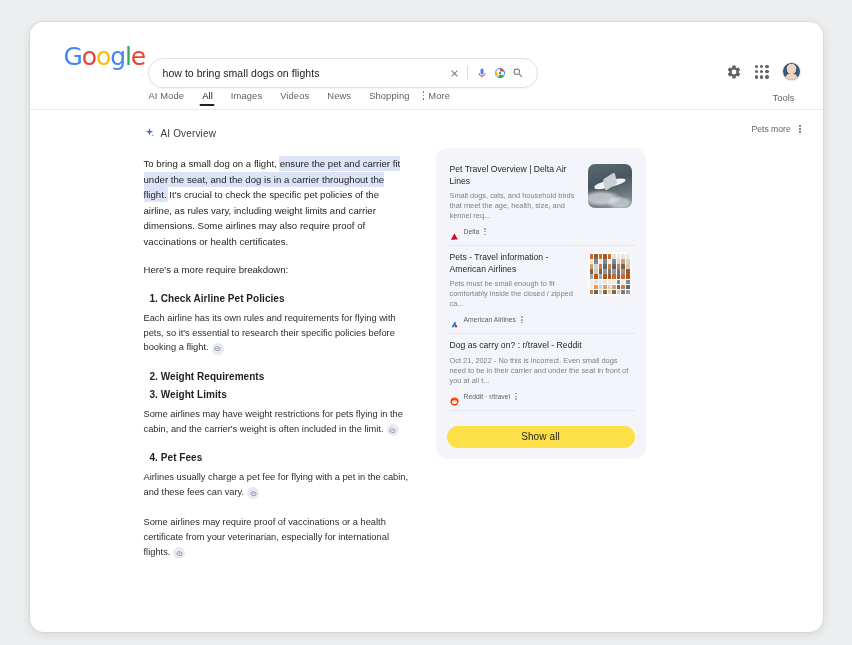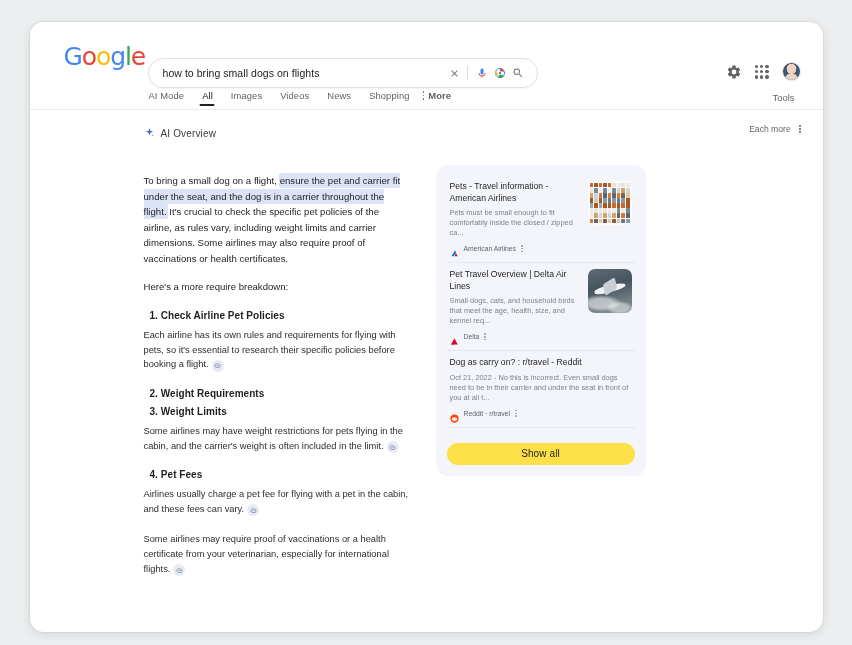--- a/index.html
+++ b/index.html
@@ -190,21 +190,21 @@
     flex: 1;
     padding-left: 26px;
     padding-right: 22px;
   }
 
   
   .aio-header {
     display: flex;
     align-items: center;
     justify-content: space-between;
-    margin-bottom: 31px;
+    margin-bottom: 14px;
   }
   .aio-title-wrap { display: flex; align-items: center; gap: 6px; }
   .aio-title {
     font-size: 10px;
     color: #3c4043;
     letter-spacing: .15px;
   }
   .aio-right { display: flex; align-items: center; gap: 8px; }
   .learn-more {
     font-size: 8.6px;
@@ -429,21 +429,21 @@
         <div class="tab">Images</div>
         <div class="tab">Videos</div>
         <div class="tab">News</div>
         <div class="tab">Shopping</div>
         <div class="tab-more">
           <span class="kebab">
               <i></i>
               <i></i>
               <i></i>
             </span>
-          <span class="tab" style="padding:0 0 0 0;font-weight:bold;">More</span>
+          <span class="tab" style="padding:0 0 0 0;">More</span>
         </div>
       </div>
       <div class="tools-btn">Tools</div>
     </div>
 
     <div class="results">
 
       <div class="left-col">
 
         <div class="aio-header">
@@ -490,30 +490,52 @@
                 <path d="M3.9 12a5.1 5.1 0 0 1 5.1-5.1h4v-1.9h-4a7 7 0 0 0 0 14h4v-1.9h-4A5.1 5.1 0 0 1 3.9 12zm4.1 1h8v-2H8zm7-6.9h-4v1.9h4a5.1 5.1 0 0 1 0 10.2h-4v1.9h4a7 7 0 0 0 0-14z" fill="#5f6c8a"></path>
               </svg>
             </span></div>
 
       </div>
 
       <div class="right-col">
 
         <div class="aio-header" style="justify-content:flex-end;">
           <div class="aio-right">
-            <span class="learn-more">Each more</span>
+            <span class="learn-more">Pets more</span>
             <span class="kebab">
                 <i></i>
                 <i></i>
                 <i></i>
               </span>
           </div>
         </div>
 
         <div class="card-stack">
+
+          <div class="src-card">
+            <div class="src-main">
+              <div class="src-title">Pet Travel Overview | Delta Air Lines</div>
+              <div class="src-snippet">Small dogs, cats, and household birds that meet the age, health, size, and kennel req...</div>
+              <div class="src-foot">
+                <span class="favicon">
+                  <svg width="9" height="9" viewBox="0 0 24 24">
+                      <path d="M12 4 3 20h18z" fill="#C8102E"></path>
+                      <path d="M12 4 3 20h9z" fill="#E4002B"></path>
+                    </svg>
+                </span>
+                <span class="src-name">Delta</span>
+                <span class="src-kebab">
+                    <i></i>
+                    <i></i>
+                    <i></i>
+                  </span>
+              </div>
+            </div>
+            <div class="thumb thumb-plane"></div>
+          </div>
 
           <div class="src-card">
             <div class="src-main">
               <div class="src-title">Pets - Travel information - American Airlines</div>
               <div class="src-snippet">Pets must be small enough to fit comfortably inside the closed / zipped ca...</div>
               <div class="src-foot">
                 <span class="favicon">
                   <svg width="9" height="9" viewBox="0 0 24 24">
                       <path d="M4 19 13 4l3 4-6 11z" fill="#0078D2"></path>
                       <path d="M13 19 20 19 15 9z" fill="#D0021B"></path>
@@ -598,42 +620,20 @@
                 <b style="background:#e0c7a8"></b>
                 <b style="background:#84604a"></b>
                 <b style="background:#e0c7a8"></b>
                 <b style="background:#6e7b84"></b>
                 <b style="background:#8c9aa6"></b>
               </div>
           </div>
 
           <div class="src-card">
             <div class="src-main">
-              <div class="src-title">Pet Travel Overview | Delta Air Lines</div>
-              <div class="src-snippet">Small dogs, cats, and household birds that meet the age, health, size, and kennel req...</div>
-              <div class="src-foot">
-                <span class="favicon">
-                  <svg width="9" height="9" viewBox="0 0 24 24">
-                      <path d="M12 4 3 20h18z" fill="#C8102E"></path>
-                      <path d="M12 4 3 20h9z" fill="#E4002B"></path>
-                    </svg>
-                </span>
-                <span class="src-name">Delta</span>
-                <span class="src-kebab">
-                    <i></i>
-                    <i></i>
-                    <i></i>
-                  </span>
-              </div>
-            </div>
-            <div class="thumb thumb-plane"></div>
-          </div>
-
-          <div class="src-card">
-            <div class="src-main">
               <div class="src-title">Dog as carry on? : r/travel - Reddit</div>
               <div class="src-snippet">Oct 21, 2022 - No this is incorrect. Even small dogs need to be in their carrier and under the seat in front of you at all t...</div>
               <div class="src-foot">
                 <span class="favicon">
                   <svg width="9" height="9" viewBox="0 0 24 24">
                       <circle cx="12" cy="12" r="11" fill="#FF4500"></circle>
                       <ellipse cx="12" cy="13.5" rx="7" ry="5" fill="#fff"></ellipse>
                       <circle cx="9.3" cy="13" r="1.3" fill="#FF4500"></circle>
                       <circle cx="14.7" cy="13" r="1.3" fill="#FF4500"></circle>
                     </svg>

